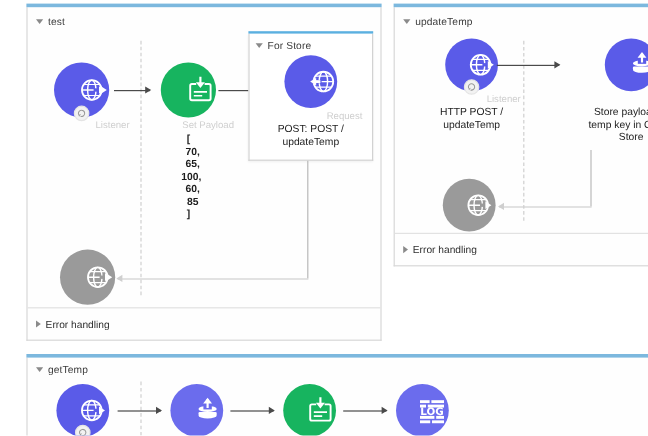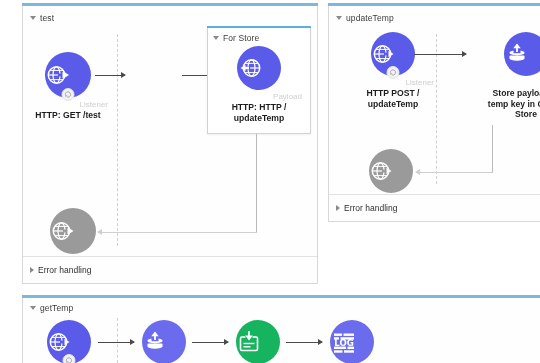--- a/index.html
+++ b/index.html
@@ -76,35 +76,35 @@
     position:absolute;left:-1px;top:-2.5px;right:-1px;height:2.5px;
     background:#5bb0e0;
   }
 
   
   .node{position:absolute;text-align:center;}
   .circ{
     position:relative;
     border-radius:50%;
     margin:0 auto;
-    display:flex;align-items:center;justify-content:flex-start;
+    display:flex;align-items:center;justify-content:flex-end;
   }
   .circ svg{display:block;}
   .n-type{
     font-size:8px;
     color:#cfcfcf;
     margin-top:2px;
     line-height:10px;
     white-space:nowrap;
     text-align:right;
   }
   .n-label{
     font-size:8.6px;
     color:#1c1c1c;
-    font-weight:bold;
+    font-weight:normal;
     line-height:10.5px;
     margin-top:0px;
     white-space:pre-line;
   }
   .payload{
     font-size:8.6px;
     color:#1c1c1c;
     font-weight:bold;
     line-height:10.5px;
     white-space:pre;
@@ -171,25 +171,44 @@
         <path d="M22.5 13 L17.5 9.8 L17.5 16.2 Z" fill="#ffffff"></path>
       </svg>
       <div class="badge">
         <svg width="7" height="7" viewBox="0 0 8 8">
           <path d="M1.2 5.2 A3 3 0 1 1 3 6.8" fill="none" stroke="#9a9a9a" stroke-width="1"></path>
           <path d="M3.4 4.6 L1 5.4 L1.6 7.2 Z" fill="#9a9a9a"></path>
         </svg>
       </div>
     </div>
     <div class="n-type">Listener</div>
-    <div class="n-label">HTTP: GET /test</div>
   </div>
 
   <div class="arrow" style="left:79px;top:75px;width:30px;"></div>
 
+  <div class="node" style="left:103px;top:52px;width:76px;">
+    <div class="circ" style="width:46px;height:46px;background:#17b45f;">
+      <svg width="26" height="26" viewBox="0 0 26 26">
+        <rect x="4.5" y="8" width="17" height="13.5" rx="1.4" fill="none" stroke="#ffffff" stroke-width="1.6"></rect>
+        <line x1="7.5" y1="14.5" x2="18.5" y2="14.5" stroke="#ffffff" stroke-width="1.4"></line>
+        <line x1="7.5" y1="17.8" x2="14.5" y2="17.8" stroke="#ffffff" stroke-width="1.4"></line>
+        <rect x="9.5" y="5.4" width="7" height="4" fill="#17b45f"></rect>
+        <line x1="13" y1="2" x2="13" y2="9.4" stroke="#ffffff" stroke-width="1.8"></line>
+        <path d="M13 11.4 L9.2 6.6 L16.8 6.6 Z" fill="#ffffff"></path>
+      </svg>
+    </div>
+    <div class="n-type">Set Payload</div>
+    <div class="payload">[
+   70,
+   65,
+  100,
+   60,
+   85
+]</div>
+  </div>
 
   <div class="arrow" style="left:166px;top:75px;width:30px;"></div>
 
   <div class="subbox" style="left:191px;top:28px;width:104px;height:106px;">
     <div class="topbar"></div>
   </div>
   <div class="panel-title" style="left:197px;top:33px;">
     <span class="tri-down"></span><span>For Store</span>
   </div>
 
@@ -199,22 +218,22 @@
         <circle cx="14.5" cy="13" r="8.2" fill="none" stroke="#ffffff" stroke-width="1.5"></circle>
         <ellipse cx="14.5" cy="13" rx="3.5" ry="8.2" fill="none" stroke="#ffffff" stroke-width="1.2"></ellipse>
         <line x1="6.3" y1="13" x2="22.7" y2="13" stroke="#ffffff" stroke-width="1.2"></line>
         <line x1="8" y1="8.4" x2="21" y2="8.4" stroke="#ffffff" stroke-width="1"></line>
         <line x1="8" y1="17.6" x2="21" y2="17.6" stroke="#ffffff" stroke-width="1"></line>
         <rect x="5" y="11.6" width="8" height="2.8" fill="#5a5be8"></rect>
         <path d="M3.5 13 L8.5 9.8 L8.5 16.2 Z" fill="#ffffff"></path>
         <rect x="7.5" y="11.8" width="4.5" height="2.4" fill="#ffffff"></rect>
       </svg>
     </div>
-    <div class="n-type">Payload</div>
-    <div class="n-label">HTTP: HTTP /
+    <div class="n-type">Request</div>
+    <div class="n-label">POST: POST /
 updateTemp</div>
   </div>
 
   <div class="line-solid" style="left:240px;top:134px;width:1px;height:98px;"></div>
   <div class="ret-arrow" style="left:82px;top:232px;width:159px;"></div>
 
   <div class="node" style="left:33px;top:208px;width:48px;">
     <div class="circ" style="width:46px;height:46px;background:#9a9a9a;">
       <svg width="26" height="26" viewBox="0 0 26 26">
         <circle cx="11.5" cy="13" r="8.2" fill="none" stroke="#ffffff" stroke-width="1.5"></circle>

